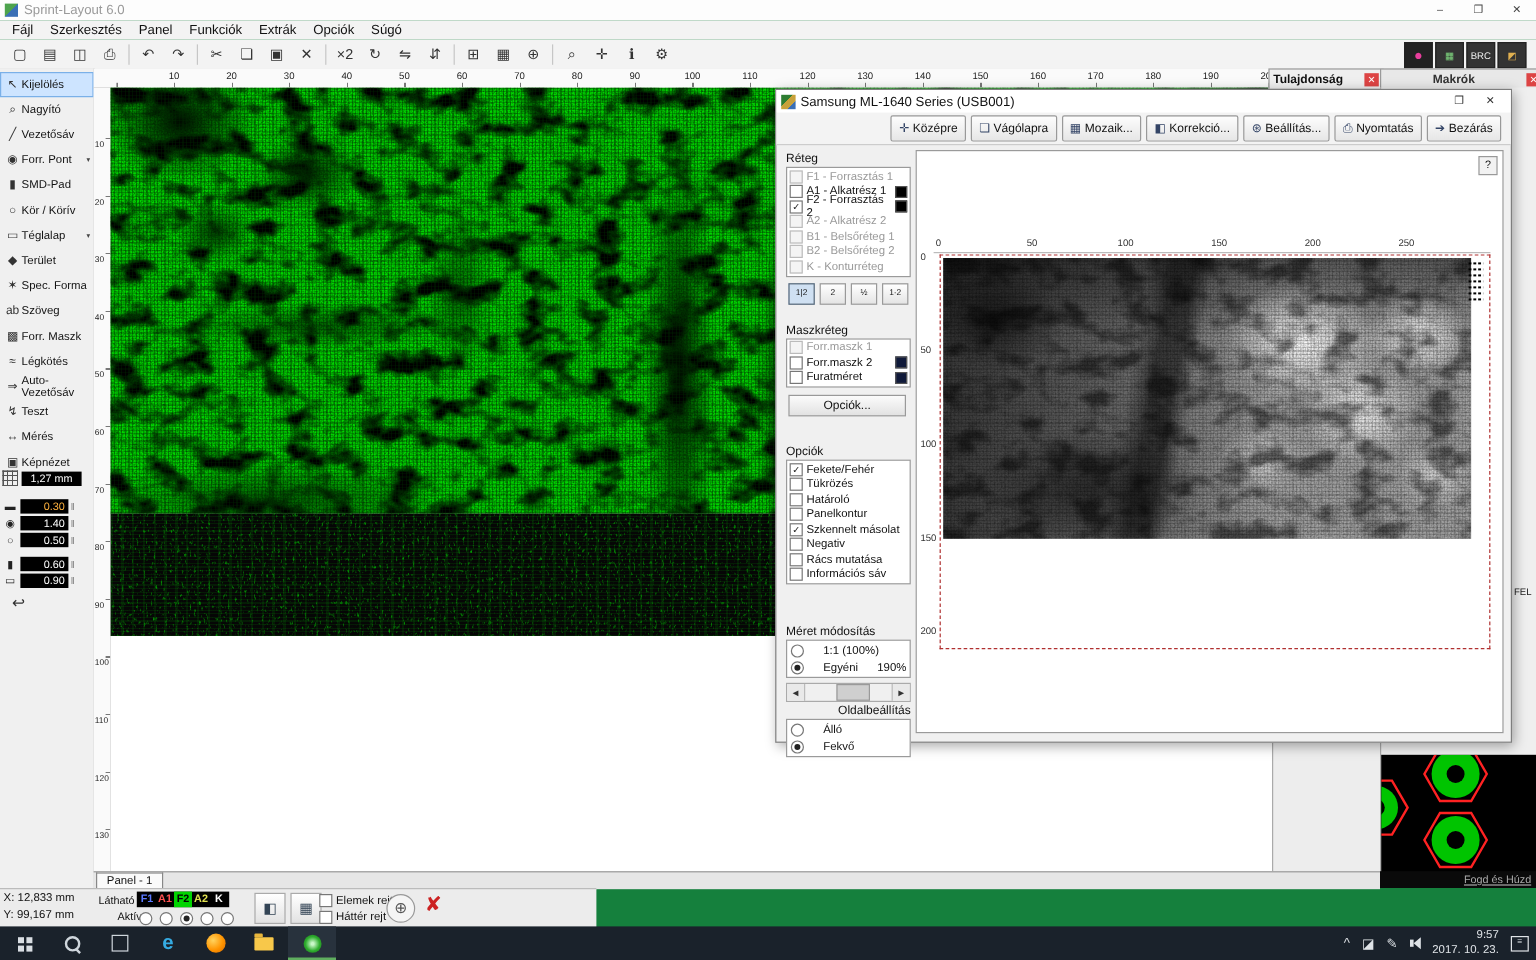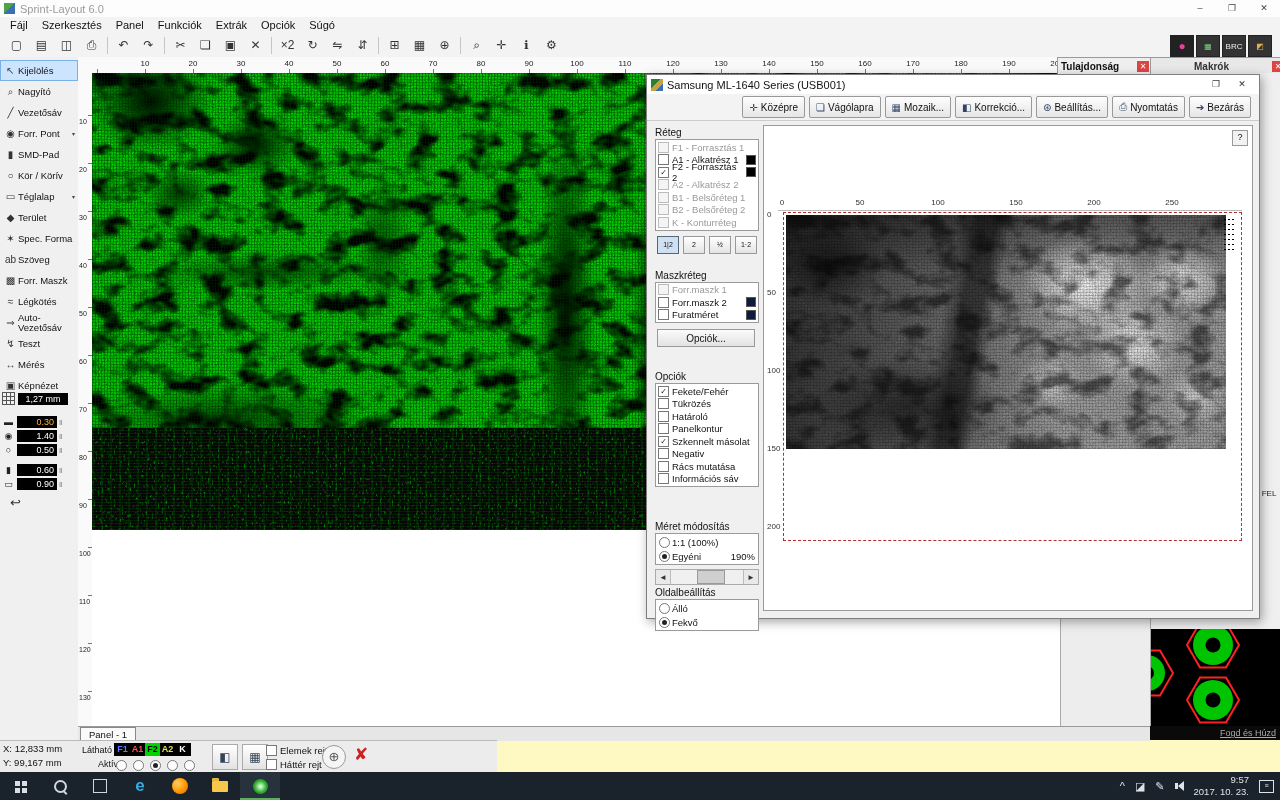--- a/index.html
+++ b/index.html
@@ -1,17 +1,17 @@
 <!DOCTYPE html>
 <html><head>
 <meta charset="utf-8">
 <style>
   html,body{margin:0;padding:0;width:1280px;height:800px;overflow:hidden;
     font-family:"Liberation Sans","DejaVu Sans",sans-serif;font-size:11px;background:#f0f0f0;color:#111;}
-  #app{position:relative;width:1280px;height:800px;background:#fef9c3;}
+  #app{position:relative;width:1280px;height:800px;background:#15803d;}
 
   
   #titlebar{position:absolute;left:0;top:0;width:1280px;height:17px;background:#fdfdfd;display:flex;align-items:center;}
   .app-ico{width:11px;height:11px;margin:0 5px 0 4px;background:linear-gradient(135deg,#4da34d 0 50%,#3a6fb5 50% 100%);}
   .app-title{color:#9a9a9a;font-size:11px;}
   #win-controls{margin-left:auto;display:flex;}
   .wbtn{width:32px;height:16px;text-align:center;line-height:15px;font-size:9px;color:#444;}
 
   
   #menubar{position:absolute;left:0;top:17px;width:1280px;height:16px;background:#f3f3f3;display:flex;align-items:center;padding-left:3px;}
@@ -134,23 +134,23 @@
   #dleft{position:absolute;left:8px;top:50px;width:104px;bottom:8px;}
   .glabel{font-size:10px;margin:2px 0 1px;}
   .listbox{background:#fff;border:1px solid #9a9a9a;padding:1px 2px;}
   .cbrow{display:flex;align-items:center;height:12.5px;gap:3px;font-size:9.5px;}
   .cbrow.disabled{color:#999;}
   .cbrow.disabled .cb{border-color:#bbb;background:#f4f4f4;}
   .swatch{width:8px;height:8px;margin-left:auto;border:1px solid #555;flex:none;}
   #combo-row{display:flex;gap:4px;margin:5px 0 0 2px;}
   .combo{width:20px;height:16px;border:1px solid #999;background:linear-gradient(#fff,#e4e4e4);font-size:7px;display:flex;align-items:center;justify-content:center;}
   .combo.pressed{background:#cfe0f2;border-color:#567;}
-  .mt16{margin-top:16px;} .mt24{margin-top:24px;} .mt34{margin-top:34px;} .mt18{}
+  .mt16{margin-top:16px;} .mt24{margin-top:24px;} .mt34{margin-top:34px;} .mt18{text-align:right;}
   .optbtn{width:96px;height:16px;margin:6px 0 0 2px;border:1px solid #999;background:linear-gradient(#fbfbfb,#e2e2e2);font-size:10px;display:flex;align-items:center;justify-content:center;}
-  .radiorow{display:flex;align-items:center;gap:2px;height:14px;font-size:9.5px;padding:0 1px;text-align:right;}
+  .radiorow{display:flex;align-items:center;gap:16px;height:14px;font-size:9.5px;padding:0 1px;text-align:right;}
   .rvalue{margin-left:auto;font-size:9.5px;}
   .hscroll{height:14px;display:flex;border:1px solid #aaa;background:#f0f0f0;margin-top:4px;align-items:stretch;}
   .harrow{width:14px;background:#e9e9e9;font-size:8px;display:flex;align-items:center;justify-content:center;color:#333;}
   .harrow.l{border-right:1px solid #bbb;} .harrow.r{border-left:1px solid #bbb;margin-left:auto;}
   .hthumb{width:26px;margin-left:26px;background:#cfcfcf;border:1px solid #9a9a9a;}
   #dpreview{position:absolute;left:116px;top:50px;right:6px;bottom:7px;background:#fff;border:1px solid #9a9a9a;}
   #helpbtn{position:absolute;right:4px;top:4px;width:14px;height:14px;border:1px solid #999;background:#f2f2f2;font-size:9px;text-align:center;line-height:13px;}
   .pr-num{position:absolute;top:72px;transform:translateX(-50%);font-size:8px;color:#333;}
   .pr-numv{position:absolute;left:3px;transform:translateY(-50%);font-size:8px;color:#333;}
   #p-ruler-line{position:absolute;left:14px;right:10px;top:84px;height:1px;background:#bbb;}

